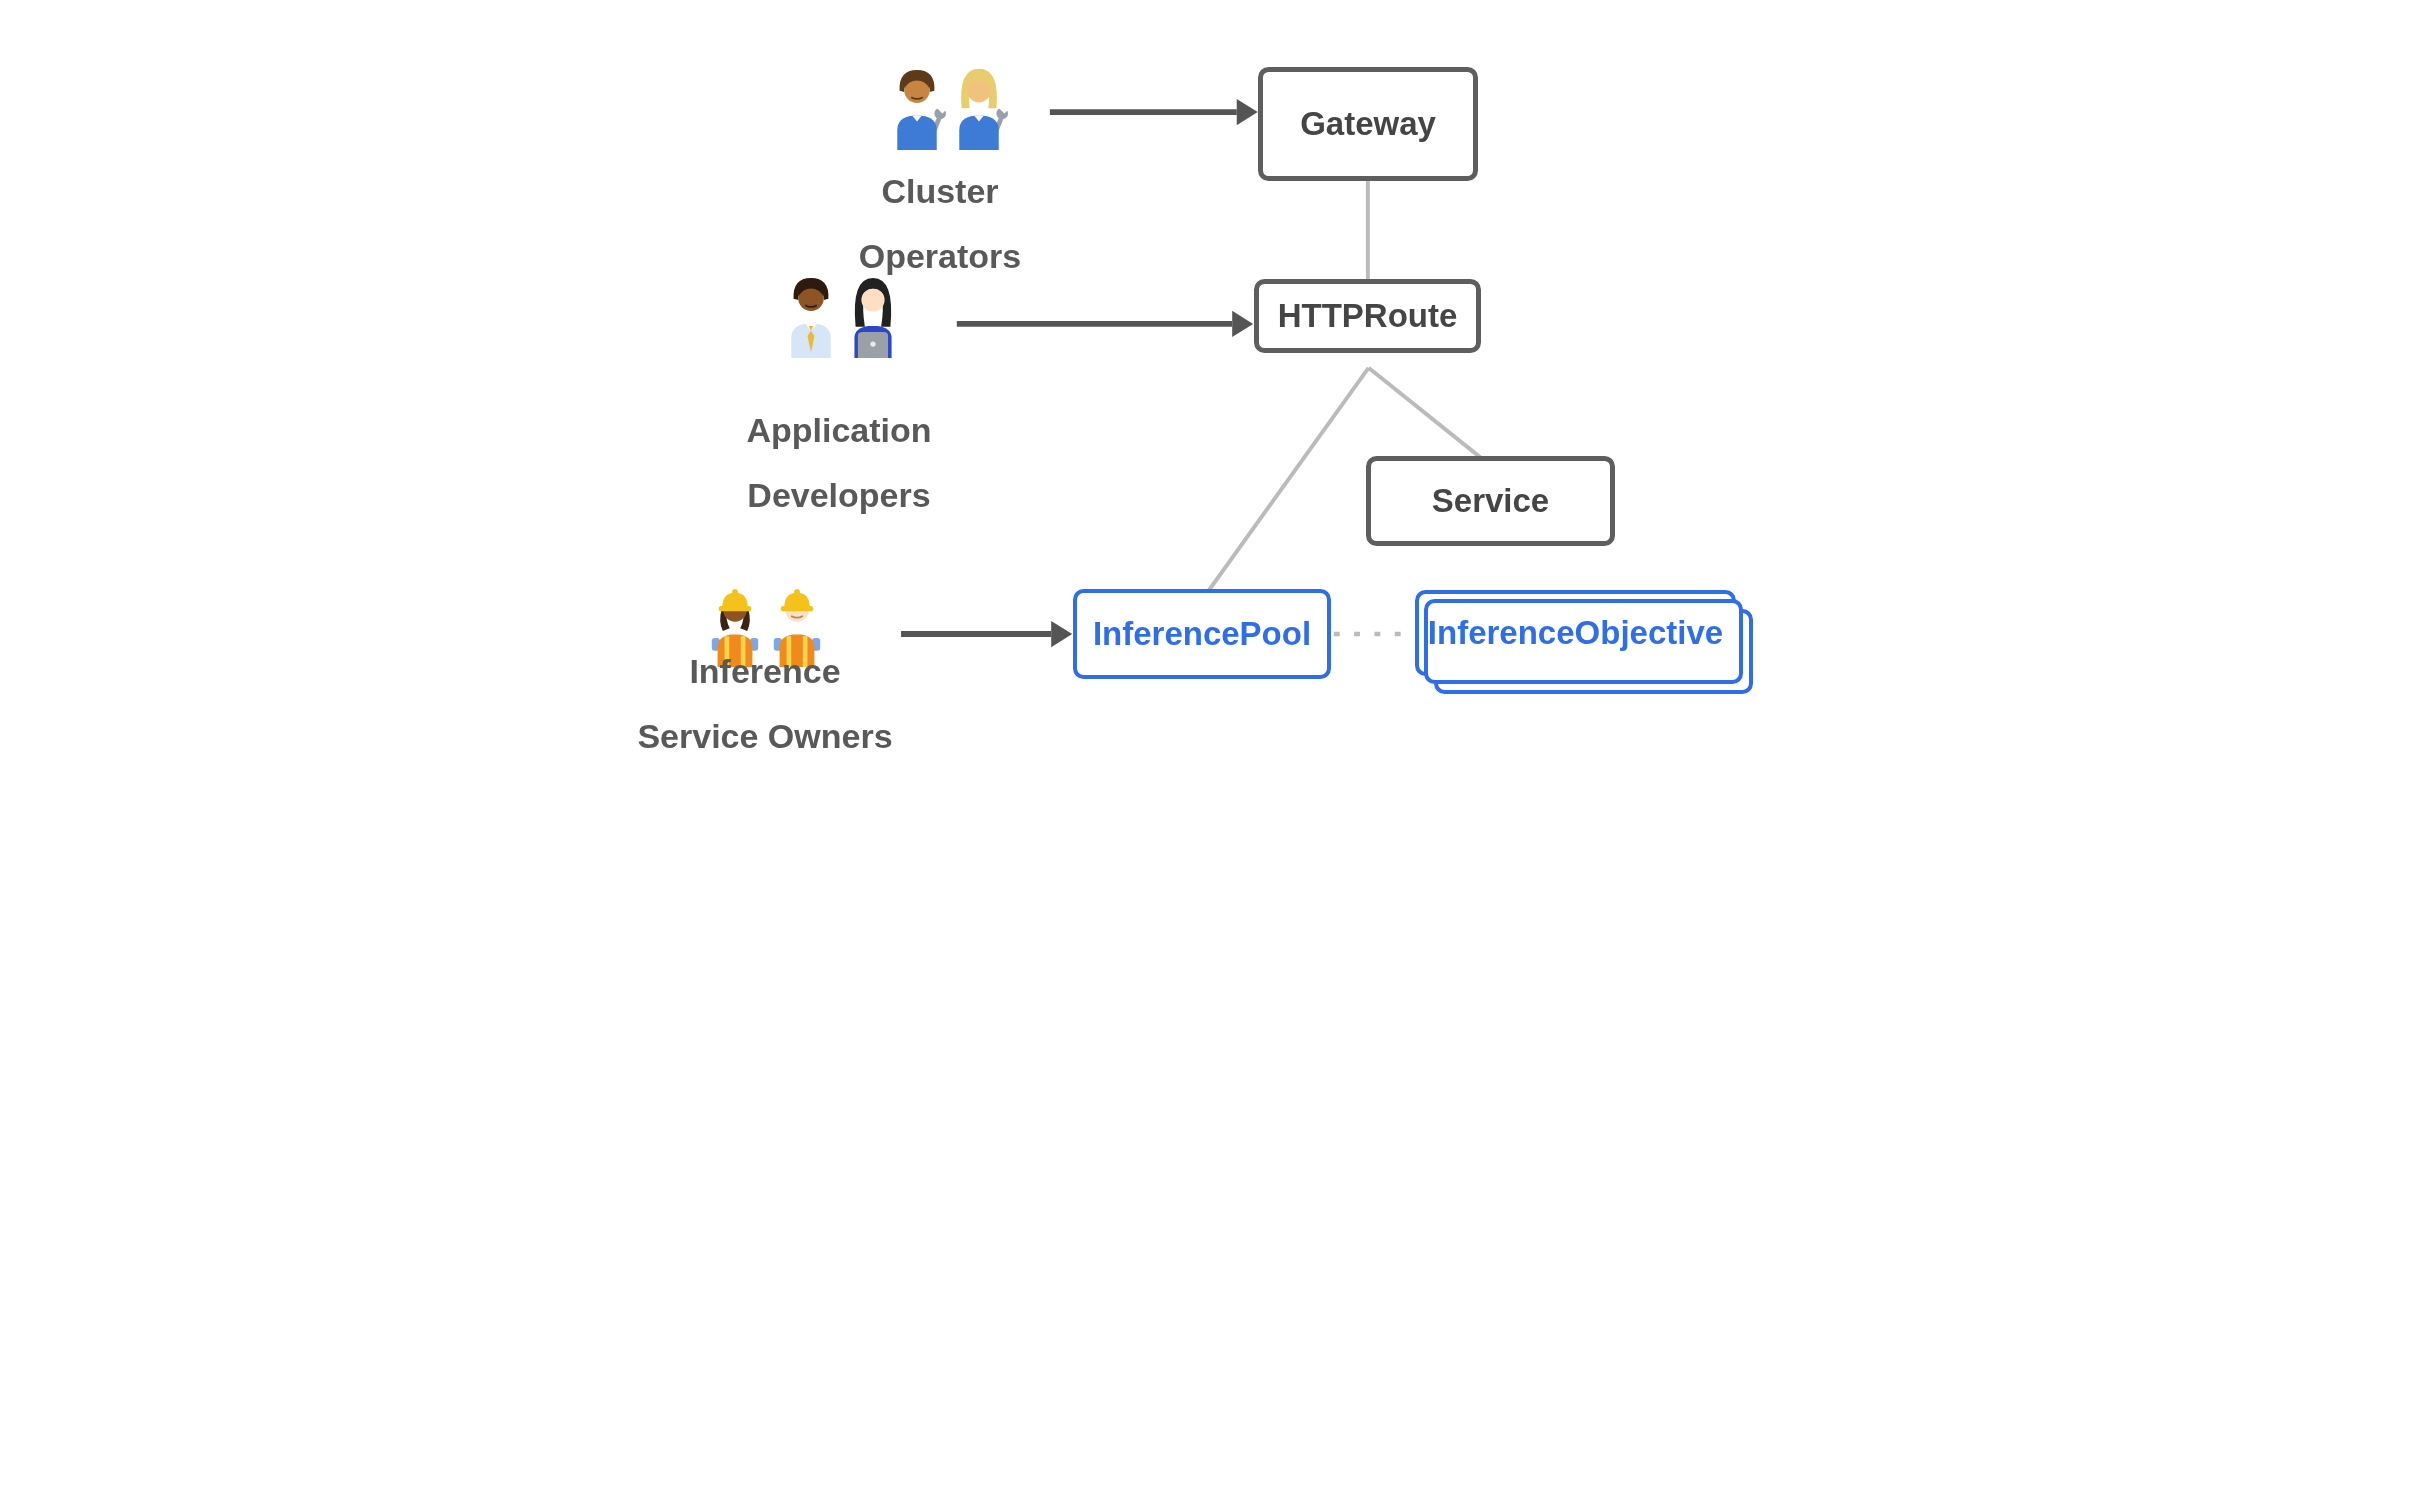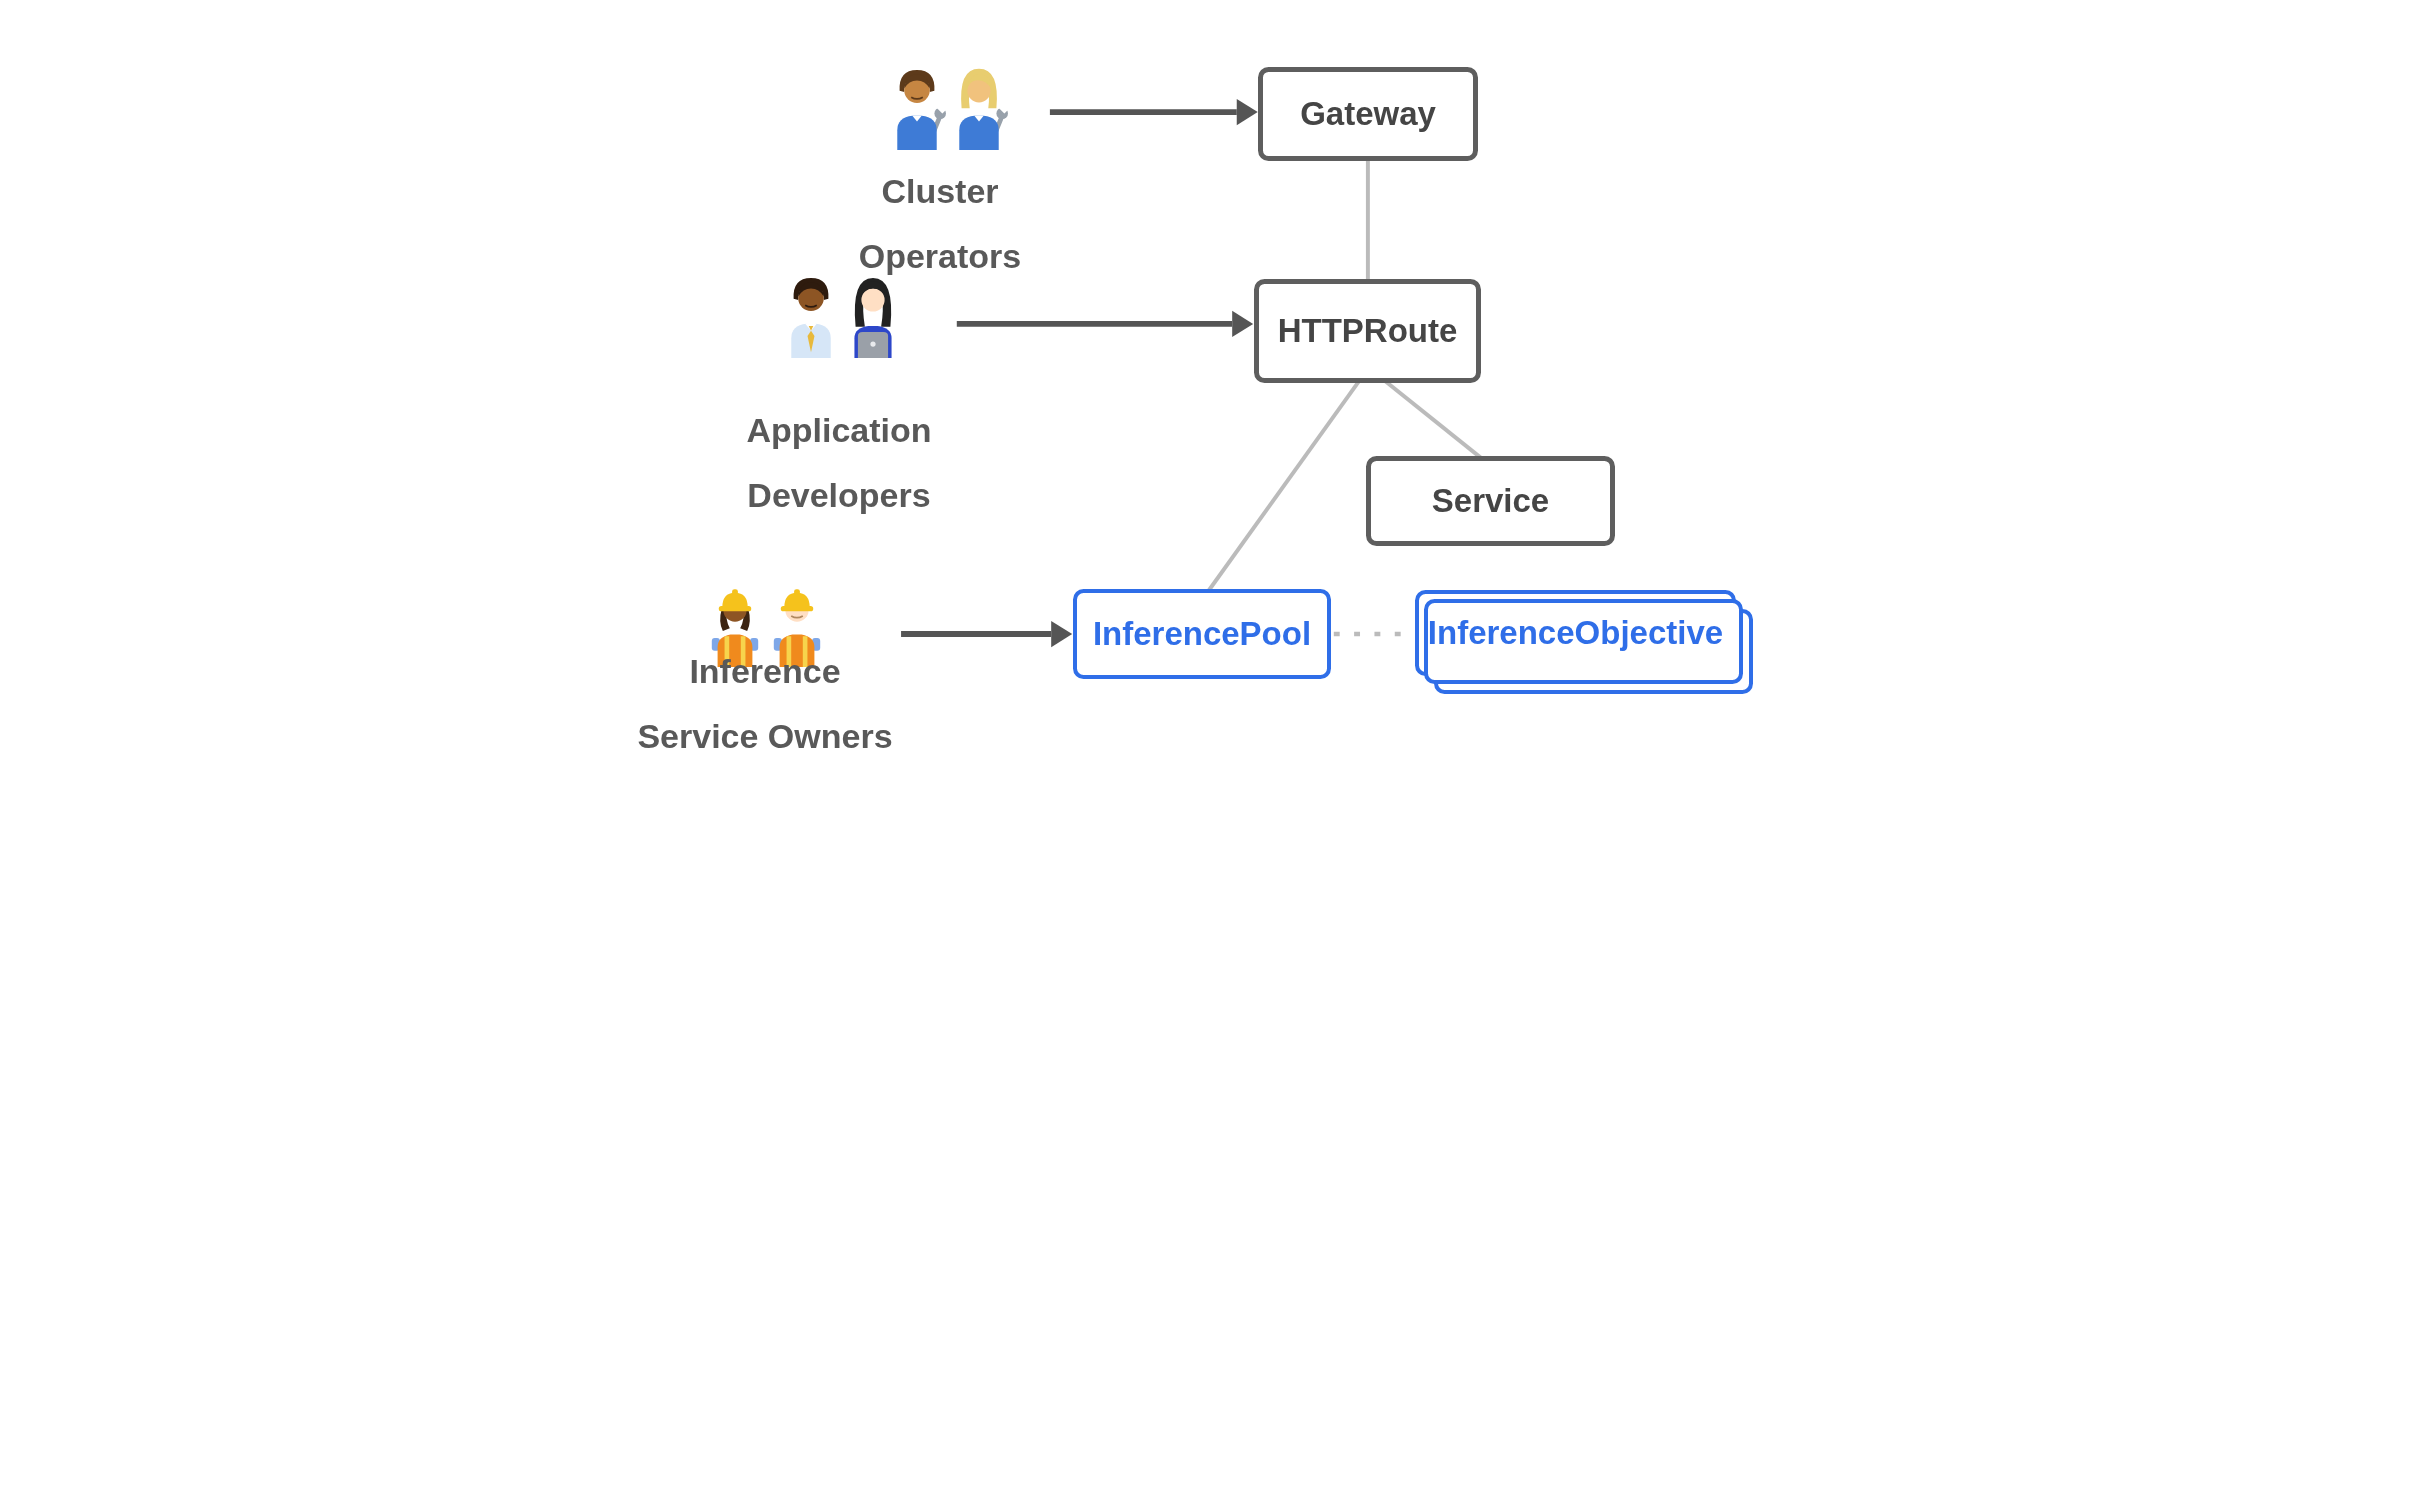--- a/index.html
+++ b/index.html
@@ -15,22 +15,22 @@
 
   
   .node{position:absolute;display:flex;align-items:center;justify-content:center;
         background:var(--node-bg,#FFFFFF);border-radius:10.5px;box-sizing:border-box;}
   .node.gray{border:5.2px solid var(--node-border-gray,#5E5E5E);}
   .node.gray .node-label{color:var(--node-text-gray,#454545);}
   .node.blue{border:4.6px solid var(--accent-blue,#2F6EE8);}
   .node.blue .node-label{color:var(--accent-blue,#2F6EE8);}
   .node-label{font-size:33px;font-weight:bold;letter-spacing:0px;white-space:nowrap;}
 
-  #node-gateway{left:652px;top:67px;width:220px;height:94px;}
-  #node-httproute{left:648px;top:279px;width:227px;height:104px;}
+  #node-gateway{left:652px;top:67px;width:220px;height:114px;}
+  #node-httproute{left:648px;top:279px;width:227px;height:74px;}
   #node-service{left:760px;top:456px;width:249px;height:90px;}
   #node-inferencepool{left:467px;top:589px;width:258px;height:90px;}
   #node-inferenceobjective{left:809px;top:590px;width:321px;height:86px;text-align:center;}
 
   
   .stack{z-index:3;}
   .stack::before,.stack::after{content:"";position:absolute;border-radius:10.5px;
         border:4.6px solid var(--accent-blue,#2F6EE8);background:var(--node-bg,#FFFFFF);
         width:311px;height:77px;}
   .stack::before{left:5.2px;top:5.2px;z-index:-1;}

